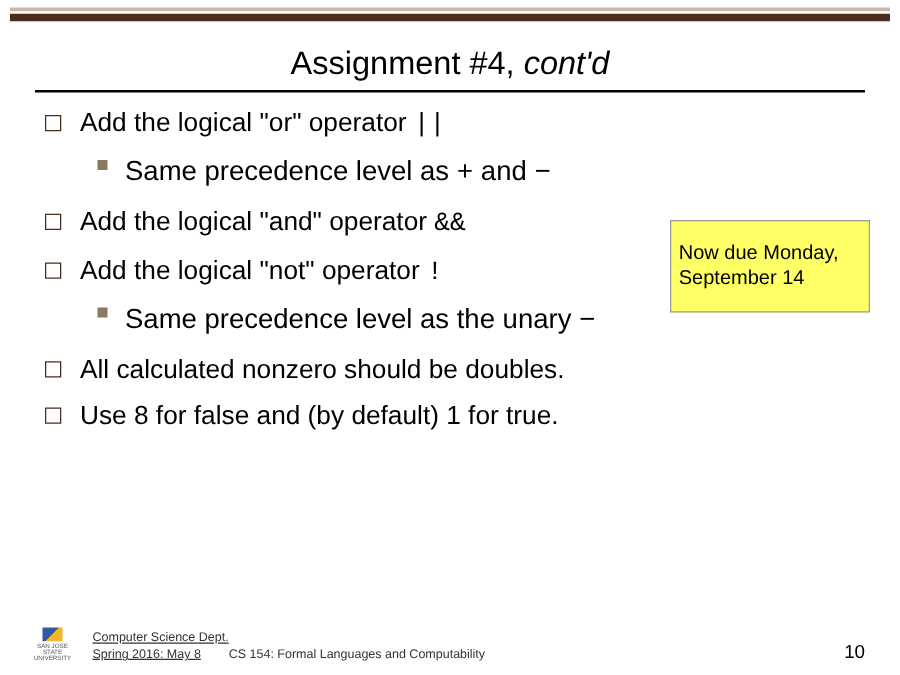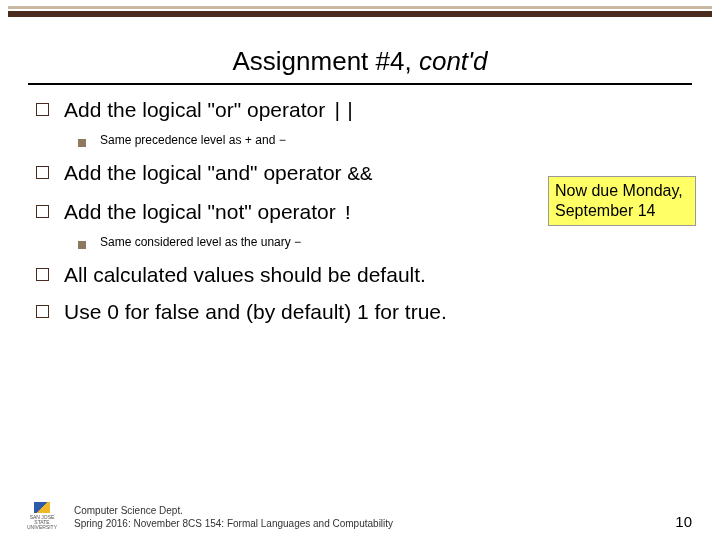--- a/index.html
+++ b/index.html
@@ -11,21 +11,21 @@
     color: #000;
     position: relative;
     overflow: hidden;
   }
   .top-bars { padding-top: 6px; }
   .bar-light { height: 3px; background: #c9b9a3; margin: 0 8px 2px 8px; }
   .bar-dark  { height: 6px; background: #4a2b1d; margin: 0 8px 0 8px; }
   .title {
     text-align: center;
     font-size: 26px;
-    margin: 29px 0 6px 0;
+    margin: 18px 0 6px 0;
     font-weight: 400;
   }
   .title .italic { font-style: italic; }
   .hr {
     height: 2px;
     background: #000;
     margin: 0 28px 10px 28px;
   }
   .content {
     padding: 0 30px 0 30px;
@@ -45,42 +45,42 @@
     top: 8px;
     width: 11px;
     height: 11px;
     border: 1.5px solid #4a2b1d;
     background: transparent;
   }
   ul.inner { list-style: none; margin-top: 4px; margin-bottom: 8px; }
   ul.inner > li {
     position: relative;
     padding-left: 36px;
-    font-size: 12px;
+    font-size: 22px;
     line-height: 1.5;
   }
   ul.inner > li::before {
     content: "";
     position: absolute;
     left: 14px;
     top: 8px;
     width: 8px;
     height: 8px;
     background: #8b7a5f;
   }
   .mono { font-family: "Courier New", monospace; }
   .callout {
     position: absolute;
     right: 24px;
     top: 176px;
-    width: 148px;
+    width: 160px;
     background: #ffff66;
     border: 1px solid #999;
     font-size: 16px;
-    padding: 4px 6px;
+    padding: 16px 6px;
     line-height: 1.25;
   }
   .footer {
     position: absolute;
     bottom: 10px;
     left: 0;
     width: 100%;
     padding: 0 28px;
     display: flex;
     align-items: flex-end;
@@ -94,21 +94,21 @@
     display: flex;
     flex-direction: column;
     align-items: center;
     justify-content: center;
   }
   .logo-sq {
     width: 16px; height: 16px;
     background: linear-gradient(135deg,#2e5aa8 50%,#f0b828 50%);
   }
   .logo-text { font-size: 5px; text-align: center; color:#555; line-height:1; margin-top:2px;}
-  .foot-left { line-height: 1.3; }
+  .foot-left { line-height: 1.3; text-decoration: underline; }
   .foot-center { flex: 1; line-height: 1.3; }
   .foot-right { font-size: 15px; color: #000; }
   li.tight { margin-bottom: 2px; }
 </style>
 </head>
 <body>
 
 <div class="top-bars">
   <div class="bar-light"></div>
   <div class="bar-dark"></div>
@@ -132,47 +132,47 @@
     </li>
 
     <li>
       <span>Add the logical "and" operator </span><span class="mono">&amp;&amp;</span>
     </li>
 
     <li>
       <span>Add the logical "not" operator </span><span class="mono">!</span>
       <ul class="inner">
         <li>
-          <span>Same considered level as the unary </span><span class="mono">−</span>
+          <span>Same precedence level as the unary </span><span class="mono">−</span>
         </li>
       </ul>
     </li>
 
     <li class="tight">
-      <span>All calculated values should be default.</span>
+      <span>All calculated nonzero should be doubles.</span>
     </li>
 
     <li>
-      <span>Use 0 for false and (by default) 1 for true.</span>
+      <span>Use 8 for false and (by default) 1 for true.</span>
     </li>
 
   </ul>
 </div>
 
 <div class="callout">
   <div>Now due Monday,</div>
   <div>September 14</div>
 </div>
 
 <div class="footer">
   <div class="logo">
     <div class="logo-sq"></div>
     <div class="logo-text">SAN JOSE STATE UNIVERSITY</div>
   </div>
   <div class="foot-left">
     <div>Computer Science Dept.</div>
-    <div>Spring 2016: November 8</div>
+    <div>Spring 2016: May 8</div>
   </div>
   <div class="foot-center">
     <div>CS 154: Formal Languages and Computability</div>
   </div>
   <div class="foot-right">10</div>
 </div>
 
 </body></html>

